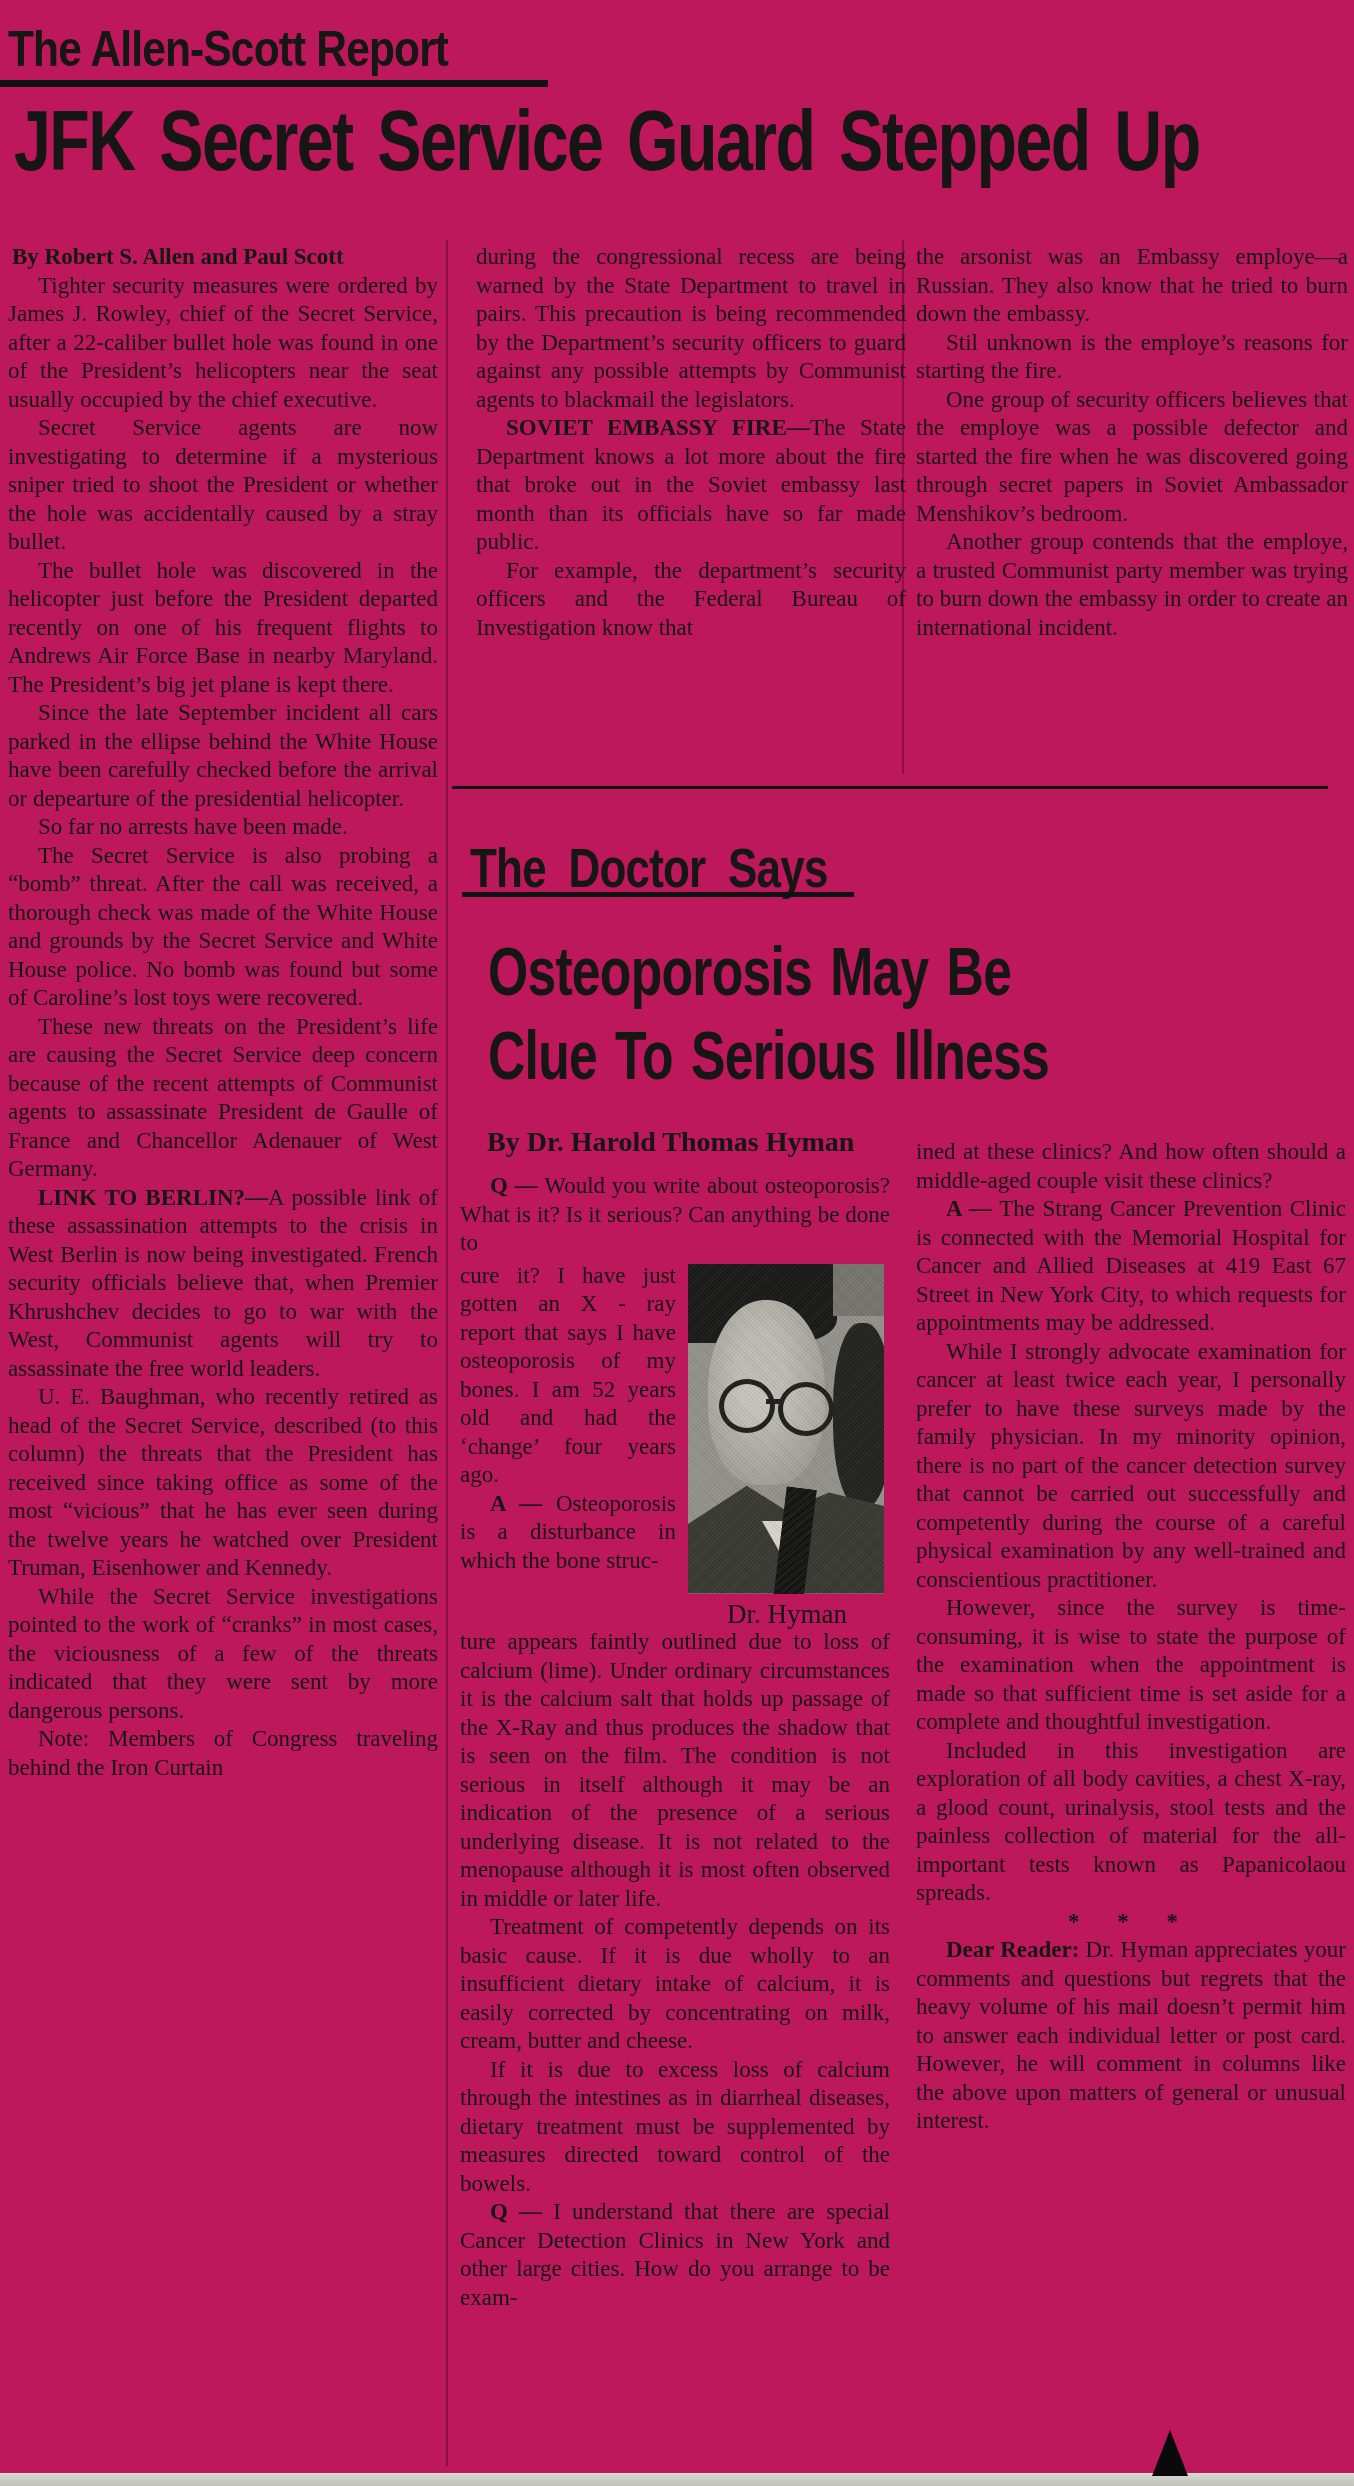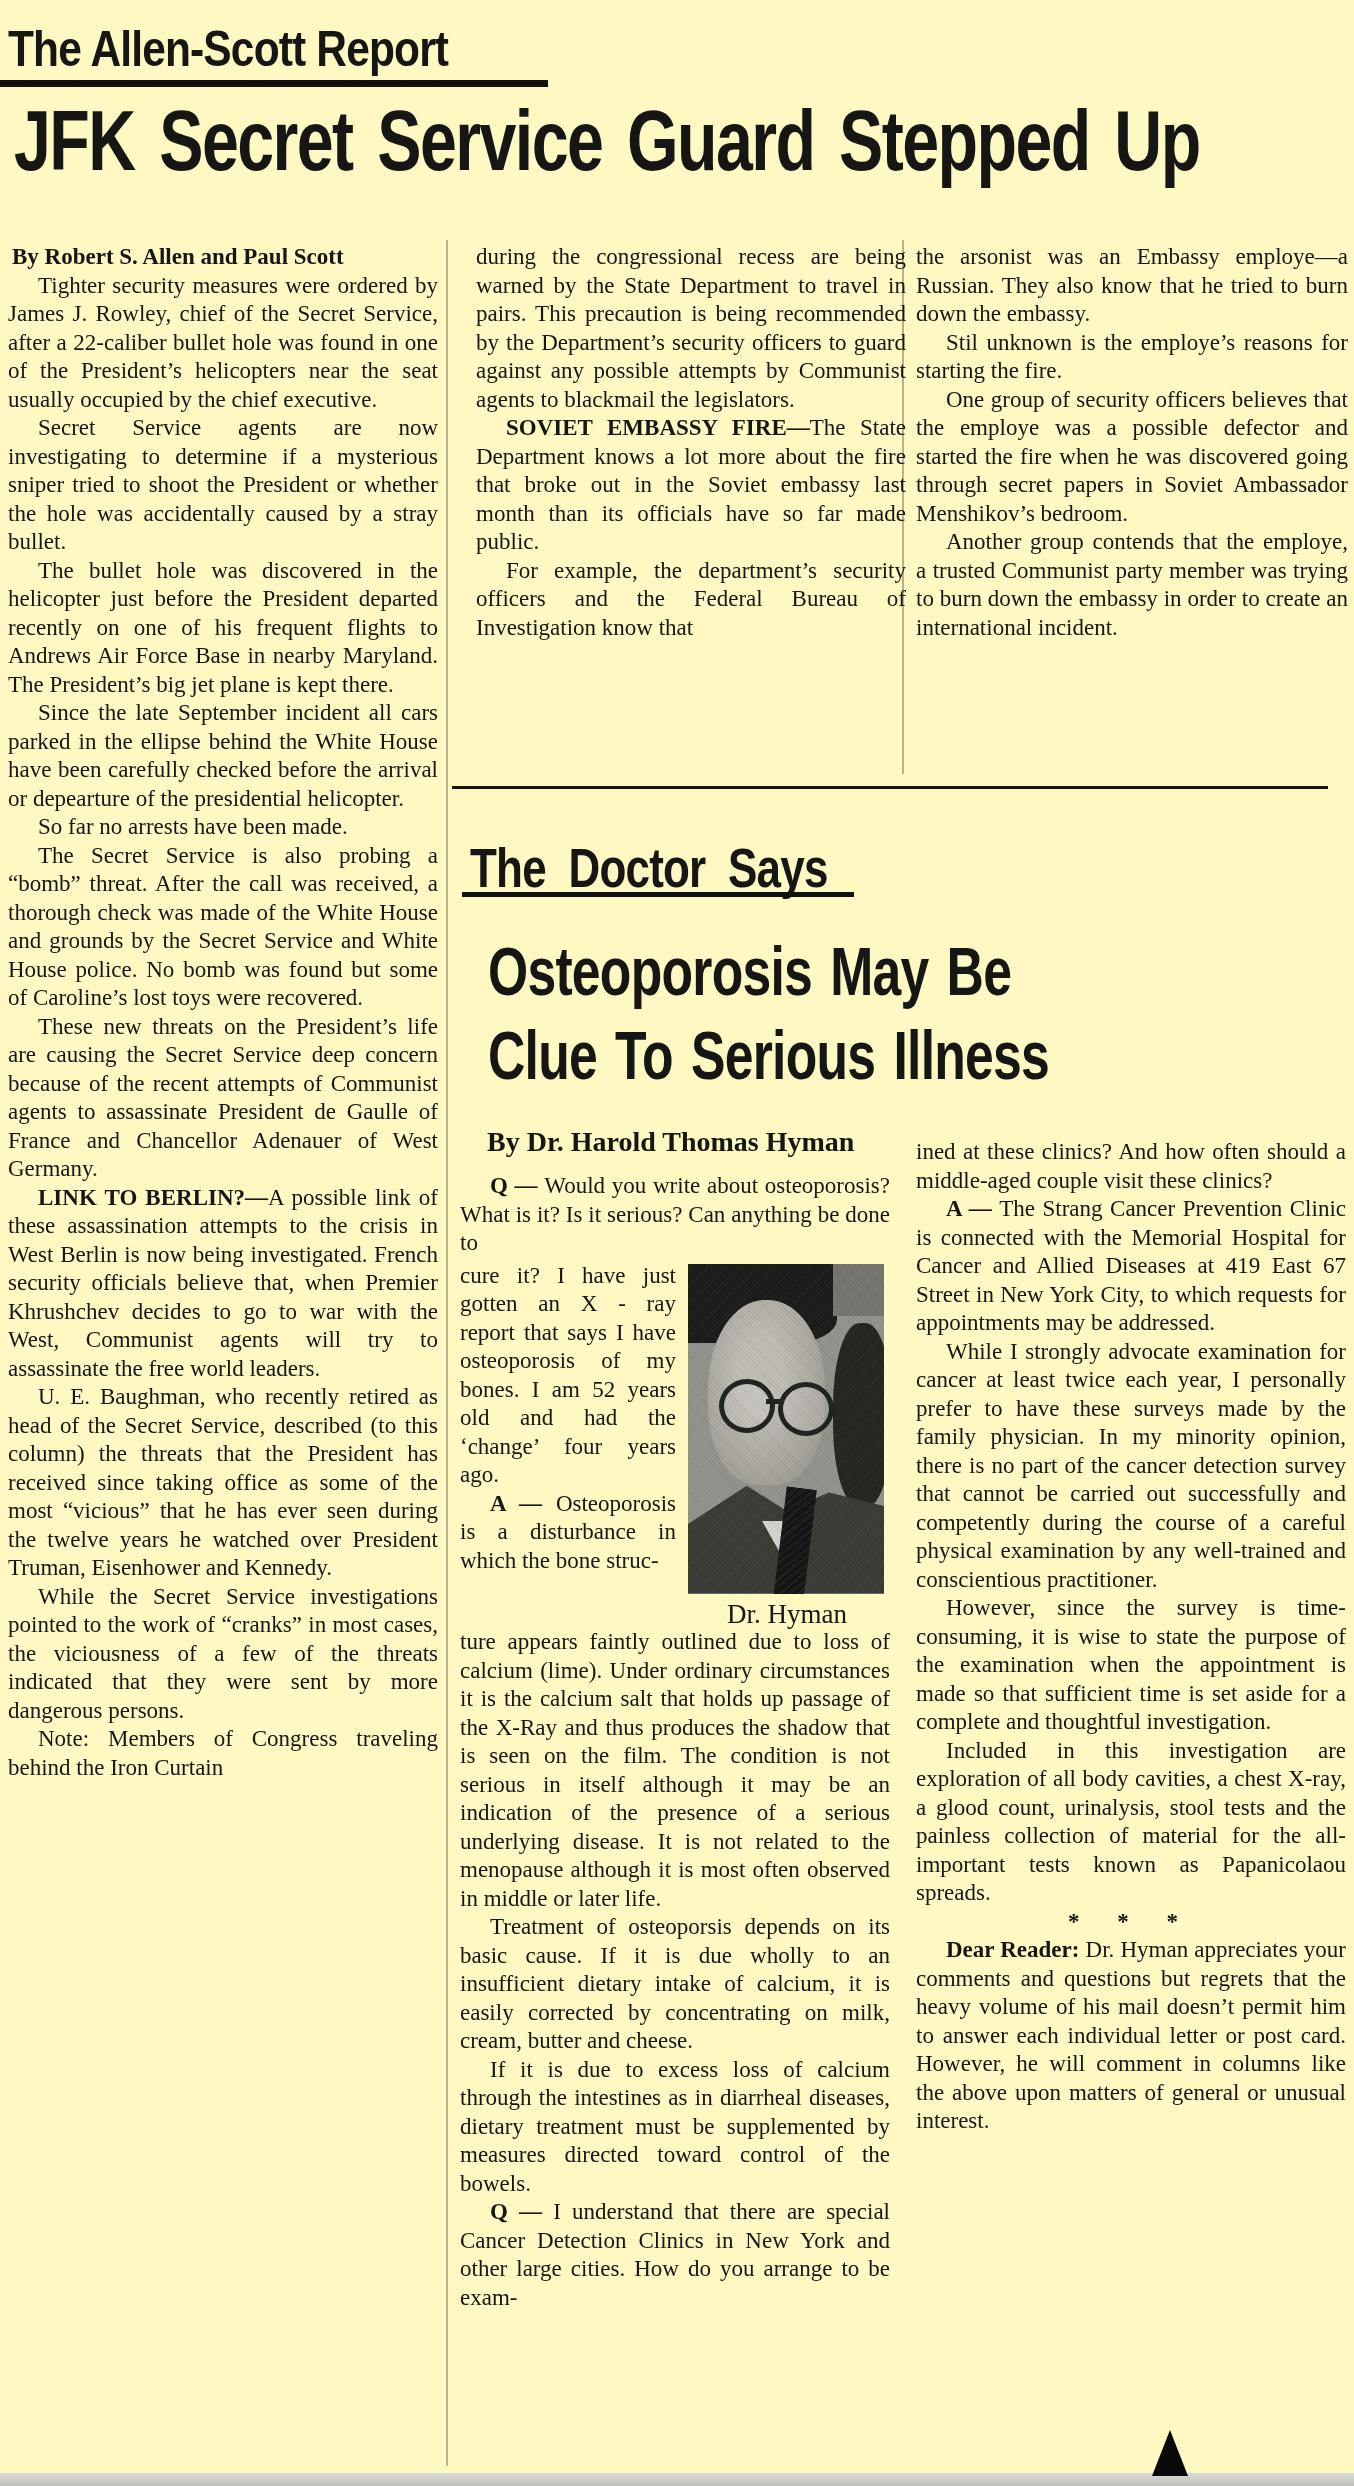--- a/index.html
+++ b/index.html
@@ -1,20 +1,20 @@
 <!DOCTYPE html>
 <html><head>
 <meta charset="utf-8">
 <style>
   html,body{margin:0;padding:0;background:#e8e8e4;}
   .page{
     position:relative;
     width:1354px;height:2486px;
     margin:0 auto;
-    background:#fef9c3;
+    background:#be185d;
     overflow:hidden;
     font-family:"Liberation Serif", serif;
     color:#161614;
   }
   
   .kicker{
     position:absolute;left:8px;top:20px;
     font-family:"Liberation Sans", sans-serif;
     font-weight:700;font-size:50px;white-space:nowrap;
     transform:scaleX(.85);transform-origin:0 0;
@@ -178,21 +178,21 @@
           <div class="ph-suit"></div>
           <div class="ph-collar"></div>
           <div class="ph-tie"></div>
           <div class="ph-dither"></div>
         </div>
         <figcaption class="photo-caption">Dr. Hyman</figcaption>
       </figure>
     </div>
     <div>
         <p class="noindent">ture appears faintly outlined due to loss of calcium (lime). Under ordinary circumstances it is the calcium salt that holds up passage of the X-Ray and thus produces the shadow that is seen on the film. The condition is not serious in itself although it may be an indication of the presence of a serious underlying disease. It is not related to the menopause although it is most often observed in middle or later life.</p>
-        <p>Treatment of osteoporsis depends on its basic cause. If it is due wholly to an insufficient dietary intake of calcium, it is easily corrected by concentrating on milk, cream, butter and cheese.</p>
+        <p>Treatment of competently depends on its basic cause. If it is due wholly to an insufficient dietary intake of calcium, it is easily corrected by concentrating on milk, cream, butter and cheese.</p>
         <p>If it is due to excess loss of calcium through the intestines as in diarrheal diseases, dietary treatment must be supplemented by measures directed toward control of the bowels.</p>
         <p><b>Q — </b>I understand that there are special Cancer Detection Clinics in New York and other large cities. How do you arrange to be exam-</p>
       </div>
   </div>
 
   <div class="col doc-col-2">
     <div>
         <p class="noindent">ined at these clinics? And how often should a middle-aged couple visit these clinics?</p>
         <p><b>A — </b>The Strang Cancer Prevention Clinic is connected with the Memorial Hospital for Cancer and Allied Diseases at 419 East 67 Street in New York City, to which requests for appointments may be addressed.</p>
         <p>While I strongly advocate examination for cancer at least twice each year, I personally prefer to have these surveys made by the family physician. In my minority opinion, there is no part of the cancer detection survey that cannot be carried out successfully and competently during the course of a careful physical examination by any well-trained and conscientious practitioner.</p>

